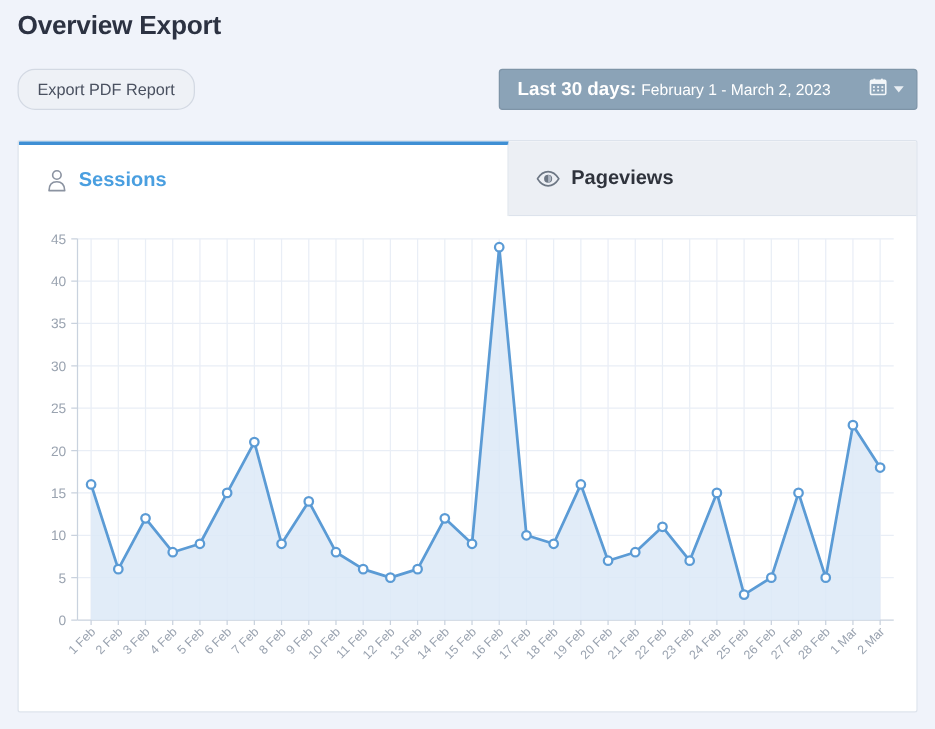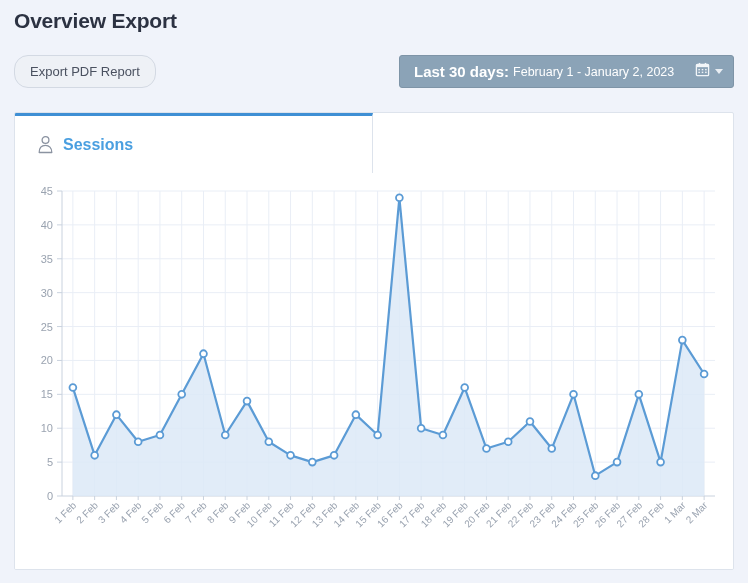--- a/index.html
+++ b/index.html
@@ -55,21 +55,21 @@
     overflow: hidden;
   }
   .tabbar { display: flex; height: 60px; width: 100%; }
   .tab {
     display: flex; align-items: center; gap: 9px;
     padding-left: 22px; height: 60px;
     font-size: 16px; font-weight: bold;
     cursor: pointer; position: relative;
   }
   .tab.active {
-    width: 358px;
+    width: 392px;
     background: #ffffff;
     color: #4a9fe0;
     border-top: 3px solid #3f8fd4;
     border-right: 1px solid #dde3ec;
     align-items: center;
   }
   .tab.inactive {
     flex: 1;
     background: #eceff4;
     color: #2f333c;
@@ -92,21 +92,21 @@
 <div class="page">
 
   <div class="page-title">Overview Export</div>
 
   <div class="export-btn">
     <span>Export PDF Report</span>
   </div>
 
   <div class="daterange">
     <span class="dr-label">Last 30 days:</span>
-    <span class="dr-value">February 1 - January 2, 2023</span>
+    <span class="dr-value">February 1 - March 2, 2023</span>
     <span class="dr-right">
       <span class="cal-ico">
         <svg width="15" height="15" viewBox="0 0 16 16">
           <rect x="1.5" y="2.5" width="13" height="12" rx="1" fill="none" stroke="#f2f6f9" stroke-width="1.4"></rect>
           <rect x="1.5" y="2.5" width="13" height="3" fill="#f2f6f9"></rect>
           <rect x="4" y="1" width="1.6" height="2.4" fill="#f2f6f9"></rect>
           <rect x="10.4" y="1" width="1.6" height="2.4" fill="#f2f6f9"></rect>
           <rect x="3.6" y="7.4" width="1.6" height="1.5" fill="#f2f6f9"></rect>
           <rect x="7.2" y="7.4" width="1.6" height="1.5" fill="#f2f6f9"></rect>
           <rect x="10.8" y="7.4" width="1.6" height="1.5" fill="#f2f6f9"></rect>
@@ -126,20 +126,30 @@
       <div class="tab active">
         <span class="tab-ico">
           <svg width="17" height="19" viewBox="0 0 17 19">
             <circle cx="8.5" cy="5" r="3.4" fill="none" stroke="#8b93a1" stroke-width="1.3"></circle>
             <path d="M2.2 17.5 C2.2 12.6 5.0 10.4 8.5 10.4 C12.0 10.4 14.8 12.6 14.8 17.5 Z" fill="none" stroke="#8b93a1" stroke-width="1.3" stroke-linejoin="round"></path>
           </svg>
         </span>
         <span>Sessions</span>
       </div>
 
+      <div class="tab inactive">
+        <span class="tab-ico">
+          <svg width="19" height="14" viewBox="0 0 20 14">
+            <path d="M1 7 C4 2.2 8 1 10 1 C12 1 16 2.2 19 7 C16 11.8 12 13 10 13 C8 13 4 11.8 1 7 Z" fill="none" stroke="#6d7784" stroke-width="1.3"></path>
+            <circle cx="10" cy="7" r="3.4" fill="#6d7784"></circle>
+            <path d="M10 3.7 A3.4 3.4 0 0 1 10 10.3 Z" fill="#aeb6c2"></path>
+          </svg>
+        </span>
+        <span>Pageviews</span>
+      </div>
     </div>
 
     <div class="chart-wrap">
       <svg class="chart" width="720" height="396">
         <g>
             <line x1="47" y1="289.1111111111111" x2="700" y2="289.1111111111111" class="gridline"></line>
             <line x1="47" y1="255.22222222222223" x2="700" y2="255.22222222222223" class="gridline"></line>
             <line x1="47" y1="221.33333333333331" x2="700" y2="221.33333333333331" class="gridline"></line>
             <line x1="47" y1="187.44444444444446" x2="700" y2="187.44444444444446" class="gridline"></line>
             <line x1="47" y1="153.55555555555554" x2="700" y2="153.55555555555554" class="gridline"></line>

